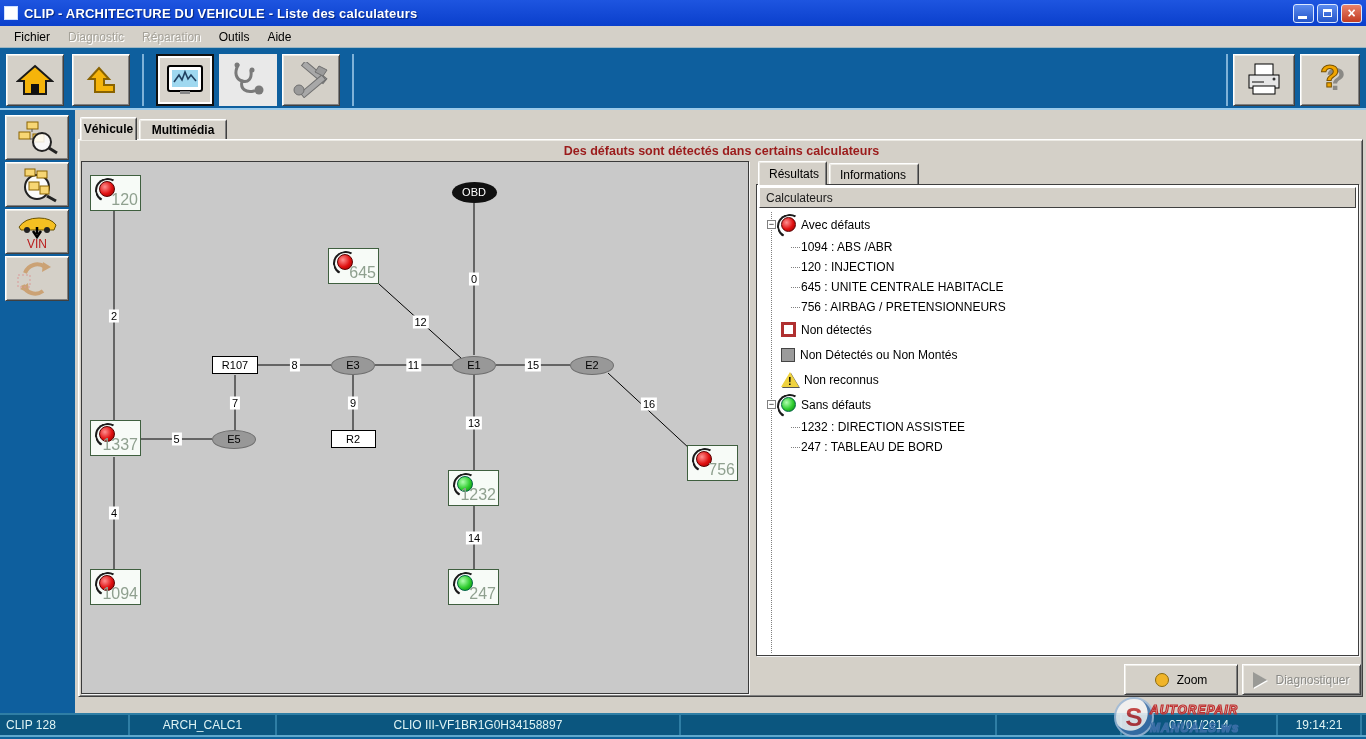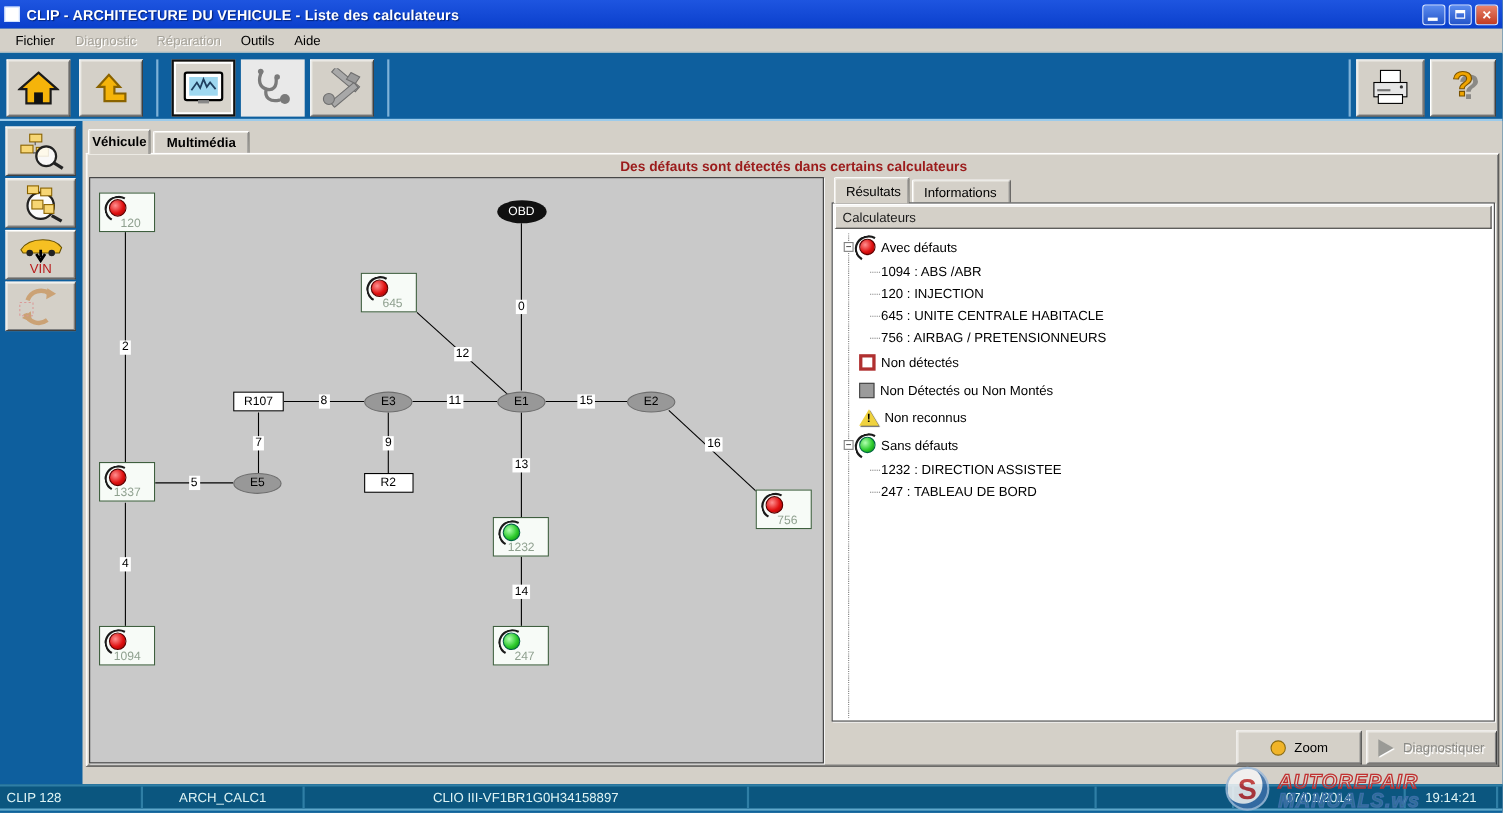--- a/index.html
+++ b/index.html
@@ -66,21 +66,21 @@
     display:flex; align-items:center; justify-content:center; }
   #warning-text { color:#9B1B1B; font-size:12.5px; font-weight:bold; }
 
   
   #diagram { position:absolute; left:2px; top:21px; width:668px; height:533px; background:#C9C9C9;
     border:1px solid #3a3a3a; box-shadow:1px 1px 0 #F5F5F5; overflow:hidden; }
   #edge-svg { position:absolute; left:0; top:0; }
   .edge-label { position:absolute; transform:translate(-50%,-50%); background:#FFFFFF;
     font-size:11px; color:#000; padding:0 2px; line-height:13px; }
   .node-ecu { position:absolute; width:51px; height:36px; background:#F7FBF7; border:1px solid #3F5F3F; }
-  .node-ecu .ecu-label { position:absolute; right:12px; bottom:1px; font-size:11px; color:#8FA08F;margin-left:48px; }
+  .node-ecu .ecu-label { position:absolute; right:2px; bottom:1px; font-size:16px; color:#8FA08F;margin-left:48px; }
   .led { position:relative; width:15px; height:15px; border-radius:50%; display:inline-block; }
   .node-ecu .led { position:absolute; left:8px; top:5px; width:16px; height:16px; }
   .led.red { background:radial-gradient(circle at 35% 35%, #FF9090, #E01010 55%, #8A0000); border:1px solid #5a0000; }
   .led.green { background:radial-gradient(circle at 35% 35%, #B0FFB0, #2ECC2E 55%, #0A7A0A); border:1px solid #064; }
   .led::before { content:''; position:absolute; left:-5px; top:-4px; width:21px; height:20px;
     border:2px solid #1a1a1a; border-right-color:transparent; border-bottom-color:transparent;
     border-radius:50%; transform:rotate(-15deg); }
   .node-hub { position:absolute; width:44px; height:19px; border-radius:50%; background:#989898;
     border:1px solid #6E6E6E; display:flex; align-items:center; justify-content:center;
     font-size:11px; color:#000; }
@@ -135,22 +135,22 @@
   .sb-cell { border-right:2px solid #2F7EA5; display:flex; align-items:center; justify-content:center;
     color:#DFF4F4; font-size:12px; white-space:nowrap; overflow:hidden; }
   .sb-cell:first-child { justify-content:flex-start; padding-left:6px; }
 
   
   #watermark { position:absolute; right:2px; bottom:0px; width:250px; height:44px; pointer-events:none; z-index:50; }
   #wm-logo { position:absolute; left:0; bottom:2px; width:40px; height:40px; border-radius:50%;
     background:radial-gradient(circle at 40% 40%, #f5f5f5 55%, #3a6ea8 58%); border:2px solid #9db9d8;
     display:flex; align-items:center; justify-content:center; font-weight:bold; font-size:26px;
     color:#C03030; opacity:.85; }
-  .wm-line { position:absolute; left:48px; font-weight:bold; font-style:italic; letter-spacing:1px;
-    color:rgba(255,255,255,.15); font-size:18px; line-height:17px;
+  .wm-line { position:absolute; left:36px; font-weight:bold; font-style:italic; letter-spacing:1px;
+    color:rgba(255,255,255,.15); font-size:12px; line-height:17px;
     -webkit-text-stroke:1.2px #C03030; }
   .wm-line.l2 { bottom:2px; -webkit-text-stroke:1.2px #3a6ea8; }
   .wm-line.l1 { bottom:20px; }
 
   svg { display:block; }
 </style>
 </head>
 <body>
 
 <div id="titlebar">

